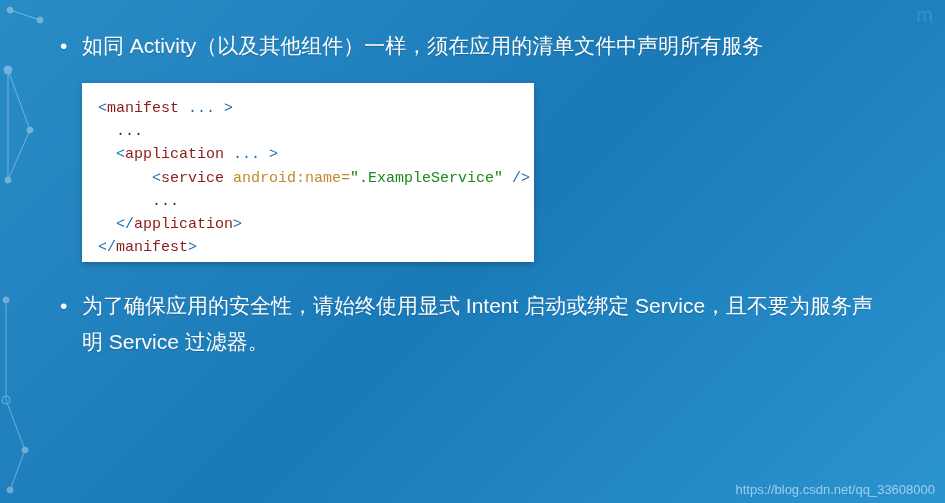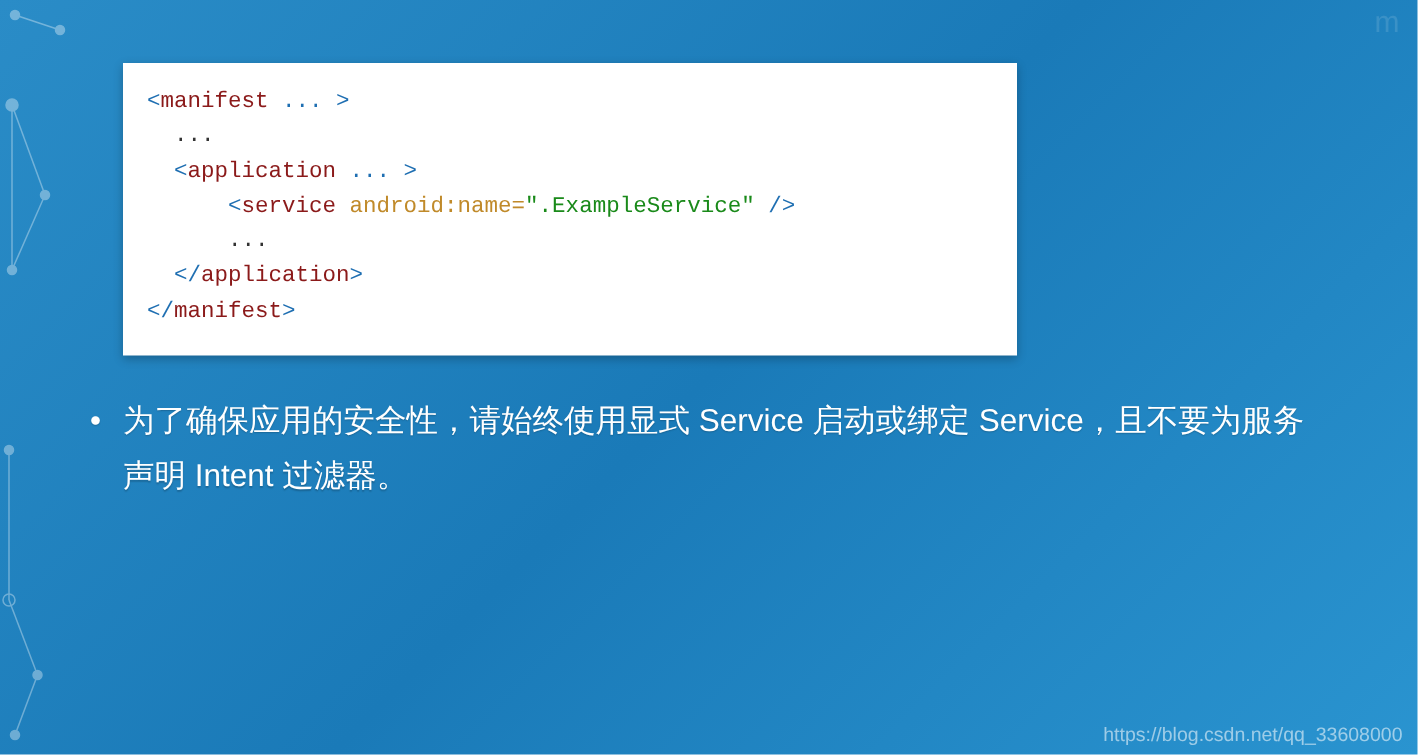--- a/index.html
+++ b/index.html
@@ -49,23 +49,23 @@
   .bullets > li::before {
     content: "•";
     position: absolute;
     left: 0;
     top: 0;
     font-size: 21px;
   }
   .codebox {
     background: #ffffff;
     color: #333;
-    width: 596px;
+    width: 452px;
     margin: 14px 0 26px 22px;
-    padding: 14px 16px 18px 16px;
+    padding: 14px 16px 2px 16px;
     font-family: Consolas, "Courier New", monospace;
     font-size: 15px;
     line-height: 1.55;
     box-shadow: 0 2px 6px rgba(0,0,0,0.25);
     text-shadow: none;
     white-space: pre;
   }
   .ang   { color: #1f6fb2; }
   .tag   { color: #8b1a1a; }
   .attr  { color: #c08a2a; }
@@ -114,28 +114,31 @@
         <line x1="25" y1="450" x2="10" y2="490"></line>
     </g>
   </svg>
 </div>
 
 <div class="corner-icon">m</div>
 
 <div class="slide">
 
 
+  <ul class="bullets">
+    <li>如同 Activity（以及其他组件）一样，须在应用的清单文件中声明所有服务</li>
+  </ul>
 
   <div class="codebox"><span class="ang">&lt;</span><span class="tag">manifest</span><span class="ang"> ... &gt;</span>
 <span class="dots">  ...</span>
 <span class="ang">  &lt;</span><span class="tag">application</span><span class="ang"> ... &gt;</span>
 <span class="ang">      &lt;</span><span class="tag">service</span><span> </span><span class="attr">android:name=</span><span class="str">".ExampleService"</span><span class="ang"> /&gt;</span>
 <span class="dots">      ...</span>
 <span class="ang">  &lt;/</span><span class="tag">application</span><span class="ang">&gt;</span>
 <span class="ang">&lt;/</span><span class="tag">manifest</span><span class="ang">&gt;</span></div>
 
   <ul class="bullets">
-    <li>为了确保应用的安全性，请始终使用显式 Service 启动或绑定 Service，且不要为服务声明 Intent 过滤器。</li>
+    <li>为了确保应用的安全性，请始终使用显式 Intent 启动或绑定 Service，且不要为服务声明 Service 过滤器。</li>
   </ul>
 
 </div>
 
 <div class="watermark">https://blog.csdn.net/qq_33608000</div>
 
 </body></html>

